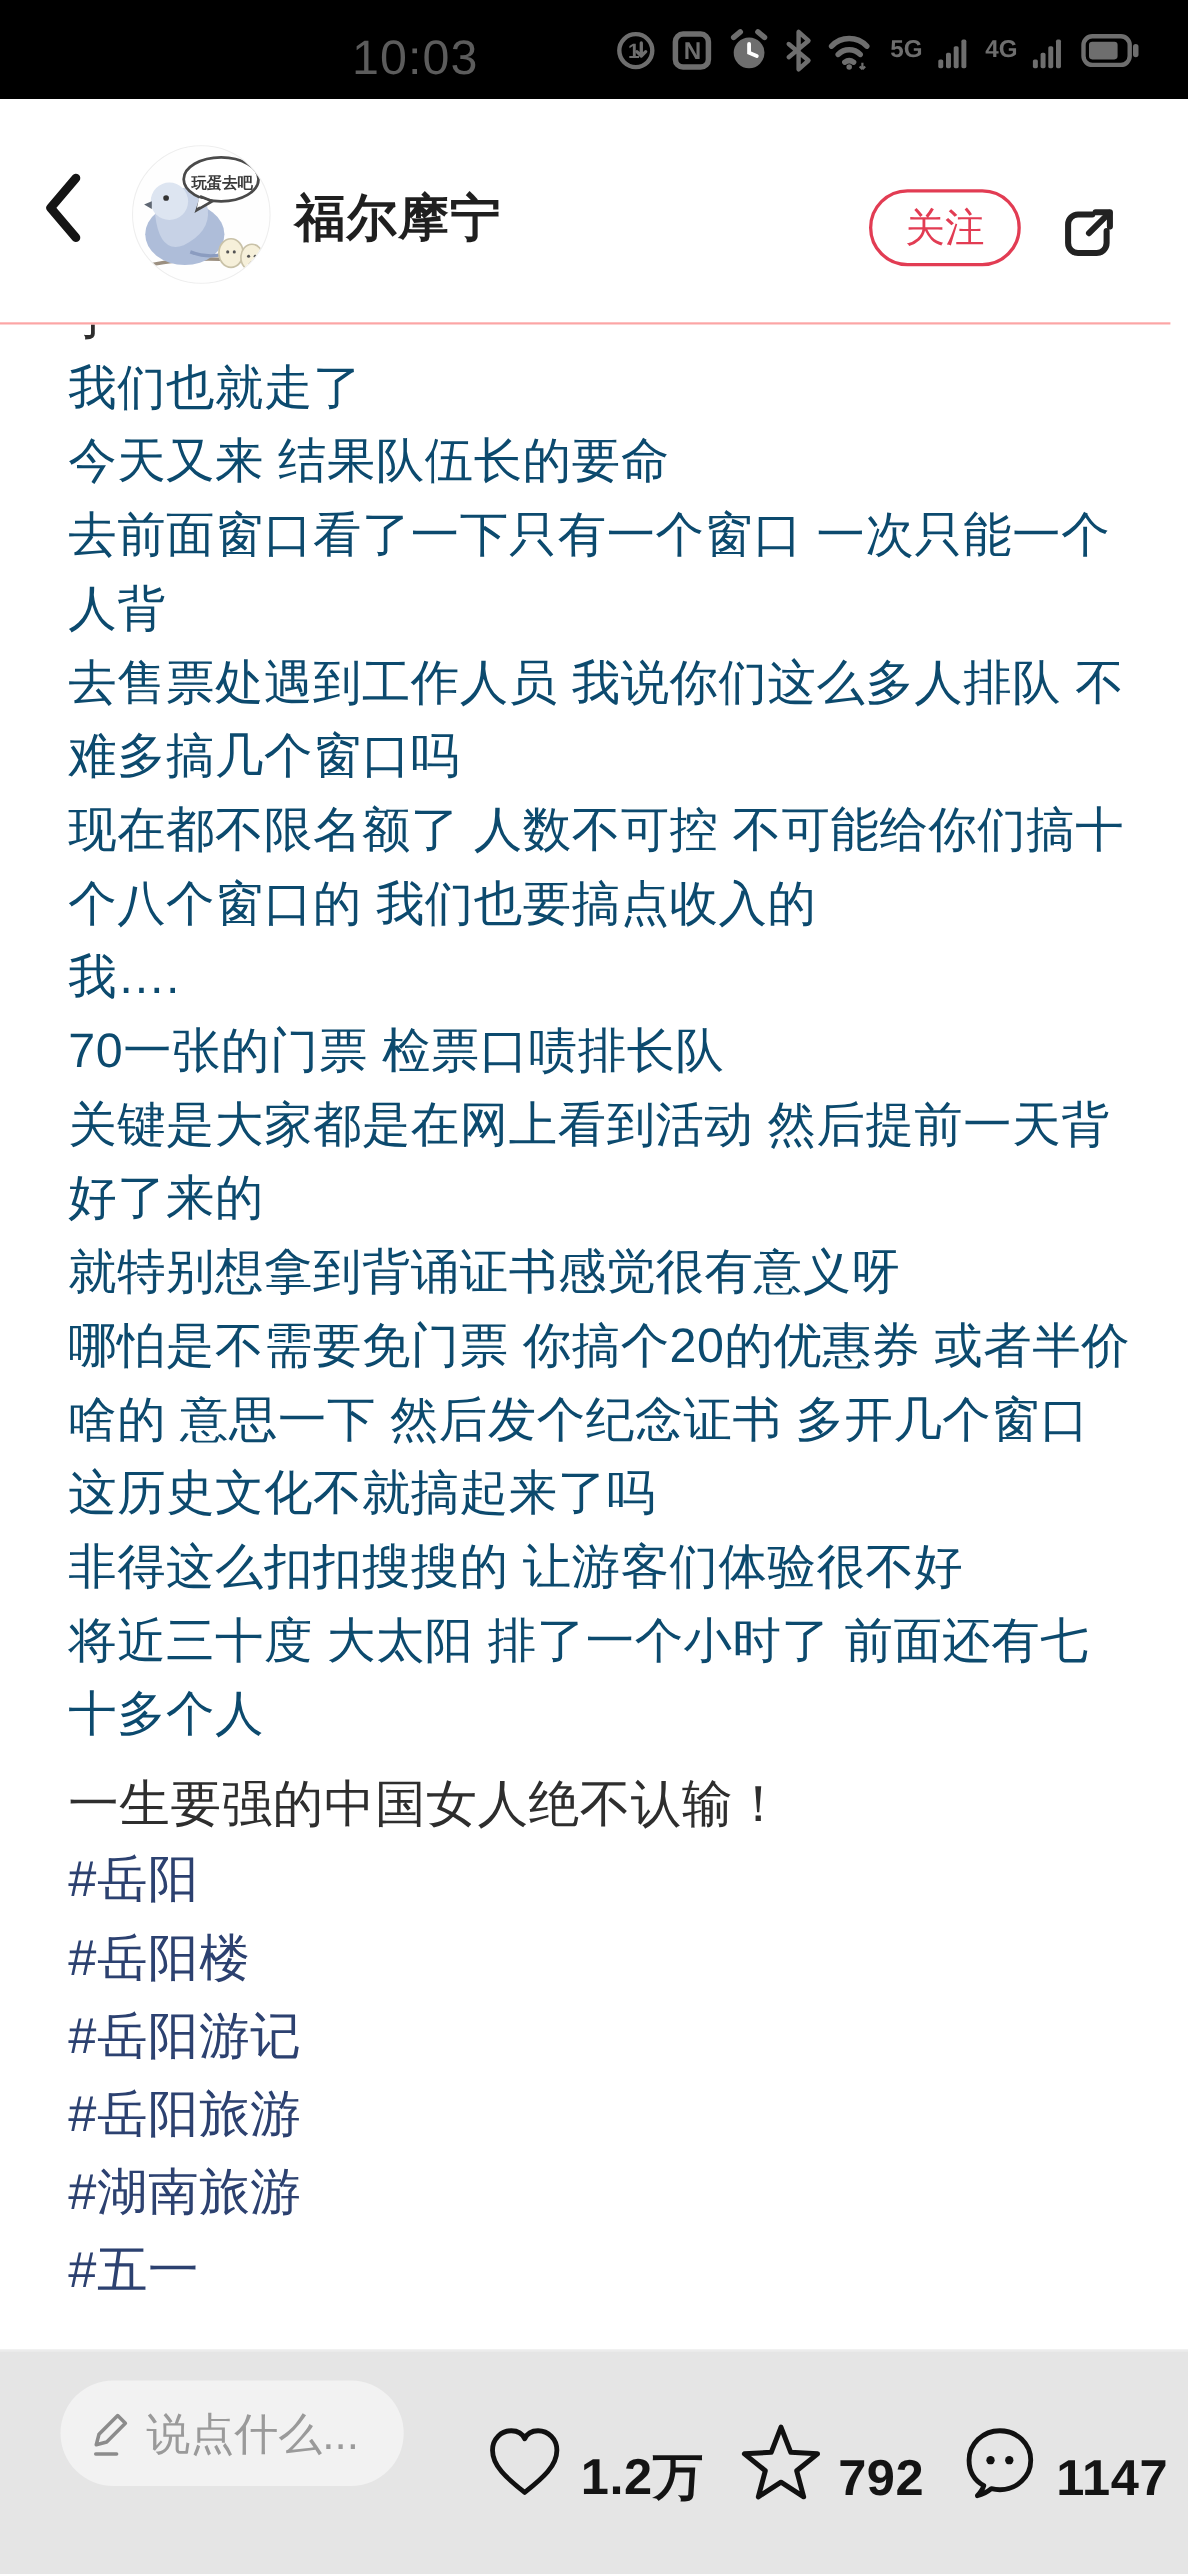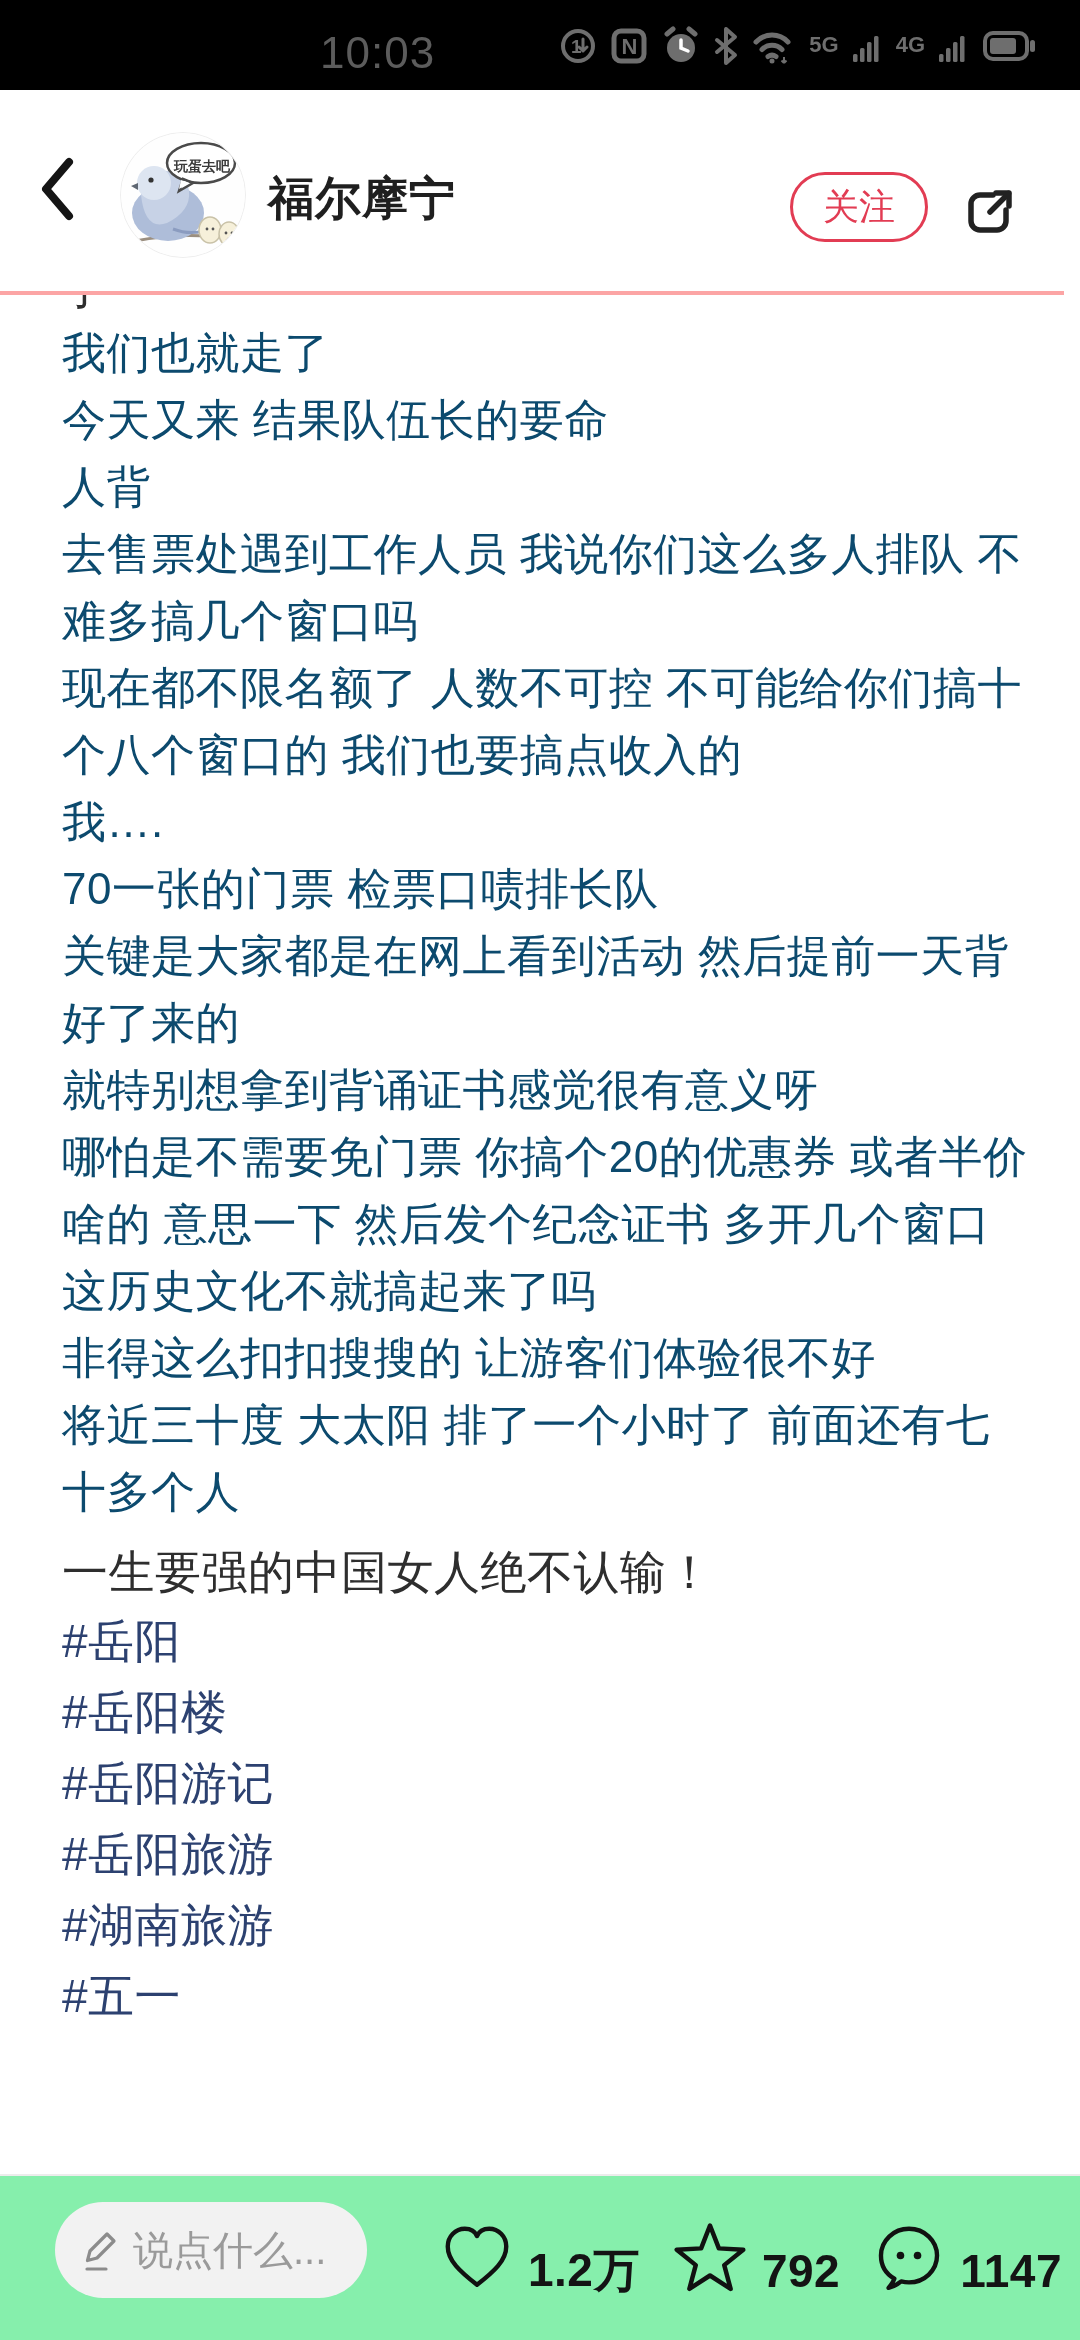--- a/index.html
+++ b/index.html
@@ -10,37 +10,37 @@
     font-family:"Liberation Sans","DejaVu Sans",sans-serif;
   }
   
   .statusbar{position:absolute;top:0;left:0;right:0;height:90px;background:#000000;z-index:7;}
   .time{position:absolute;left:320px;top:28px;font-size:44px;color:#5c5c5c;font-weight:500;letter-spacing:1px;}
   .sicons{position:absolute;right:42px;top:22px;height:48px;display:flex;align-items:center;gap:11px;color:#6e6e6e;}
   .sicons svg{display:block;}
   .nettxt{font-size:22px;font-weight:700;color:#6e6e6e;transform:translateY(-8px);}
   .netgrp{display:flex;align-items:flex-end;gap:12px;}
   
-  .header{position:absolute;top:90px;left:0;right:16px;height:205px;background:#fff;z-index:6;border-bottom:4px solid #fca5a5;}
+  .header{position:absolute;top:90px;left:0;right:16px;height:205px;background:#fff;z-index:6;border-bottom:2px solid #fca5a5;}
   .back{position:absolute;left:38px;top:66px;width:38px;height:66px;cursor:pointer;}
   .avatar{position:absolute;left:120px;top:42px;width:126px;height:126px;border-radius:50%;
           overflow:hidden;background:#fdfdfd;border:1px solid #eee;}
   .uname{position:absolute;left:268px;top:78px;font-size:46px;color:#1f1f1f;font-weight:600;letter-spacing:1px;}
   .follow{position:absolute;left:790px;top:82px;width:138px;height:70px;border-radius:36px;
           border:3px solid #e23c53;color:#e23c53;font-size:36px;font-weight:500;
           display:flex;align-items:center;justify-content:center;background:#fff;cursor:pointer;}
   .share{position:absolute;left:962px;top:94px;width:56px;height:56px;cursor:pointer;}
   
   .content{position:absolute;top:297px;left:0;right:0;bottom:168px;padding:22px 44px 0 62px;z-index:1;}
   .frag{position:absolute;top:-32px;left:62px;font-size:46px;line-height:46px;color:#2e2e2e;}
   .line{font-size:44px;line-height:67px;color:#0c4a6e;letter-spacing:0.5px;white-space:nowrap;}
   .slogan{margin-top:14px;font-size:46px;line-height:67px;color:#2e2e2e;letter-spacing:0.5px;}
   .tag{font-size:46px;line-height:71px;color:#2c4170;letter-spacing:0.5px;cursor:pointer;width:-moz-fit-content;width:fit-content;}
   
-  .bottombar{position:absolute;left:0;right:0;bottom:0;height:166px;background:#86efac;border-top:2px solid #ececec;z-index:8;}
+  .bottombar{position:absolute;left:0;right:0;bottom:0;height:204px;background:#e5e5e5;border-top:2px solid #ececec;z-index:8;}
   .pill{position:absolute;left:55px;top:26px;width:312px;height:96px;border-radius:48px;background:#f2f2f2;
         display:flex;align-items:center;padding:0 24px;gap:14px;cursor:text;}
   .pill-text{font-size:40px;color:#9a9a9a;white-space:nowrap;overflow:hidden;}
   .actions{position:absolute;left:438px;top:0;height:100%;display:flex;align-items:center;gap:30px;}
   .agroup{display:flex;align-items:center;gap:12px;cursor:pointer;}
   .count{font-size:46px;font-weight:700;color:#141414;letter-spacing:0.5px;margin-top:26px;}
 </style>
 </head>
 <body>
 
@@ -150,20 +150,21 @@
     </div>
   </div>
 
   <div class="content">
     <div class="frag">了</div>
 
     <div>
 
     <div class="line">我们也就走了</div>
         <div class="line">今天又来 结果队伍长的要命</div>
+        <div class="line">去前面窗口看了一下只有一个窗口 一次只能一个</div>
         <div class="line">人背</div>
         <div class="line">去售票处遇到工作人员 我说你们这么多人排队 不</div>
         <div class="line">难多搞几个窗口吗</div>
         <div class="line">现在都不限名额了 人数不可控 不可能给你们搞十</div>
         <div class="line">个八个窗口的 我们也要搞点收入的</div>
         <div class="line">我….</div>
         <div class="line">70一张的门票 检票口啧排长队</div>
         <div class="line">关键是大家都是在网上看到活动 然后提前一天背</div>
         <div class="line">好了来的</div>
         <div class="line">就特别想拿到背诵证书感觉很有意义呀</div>

